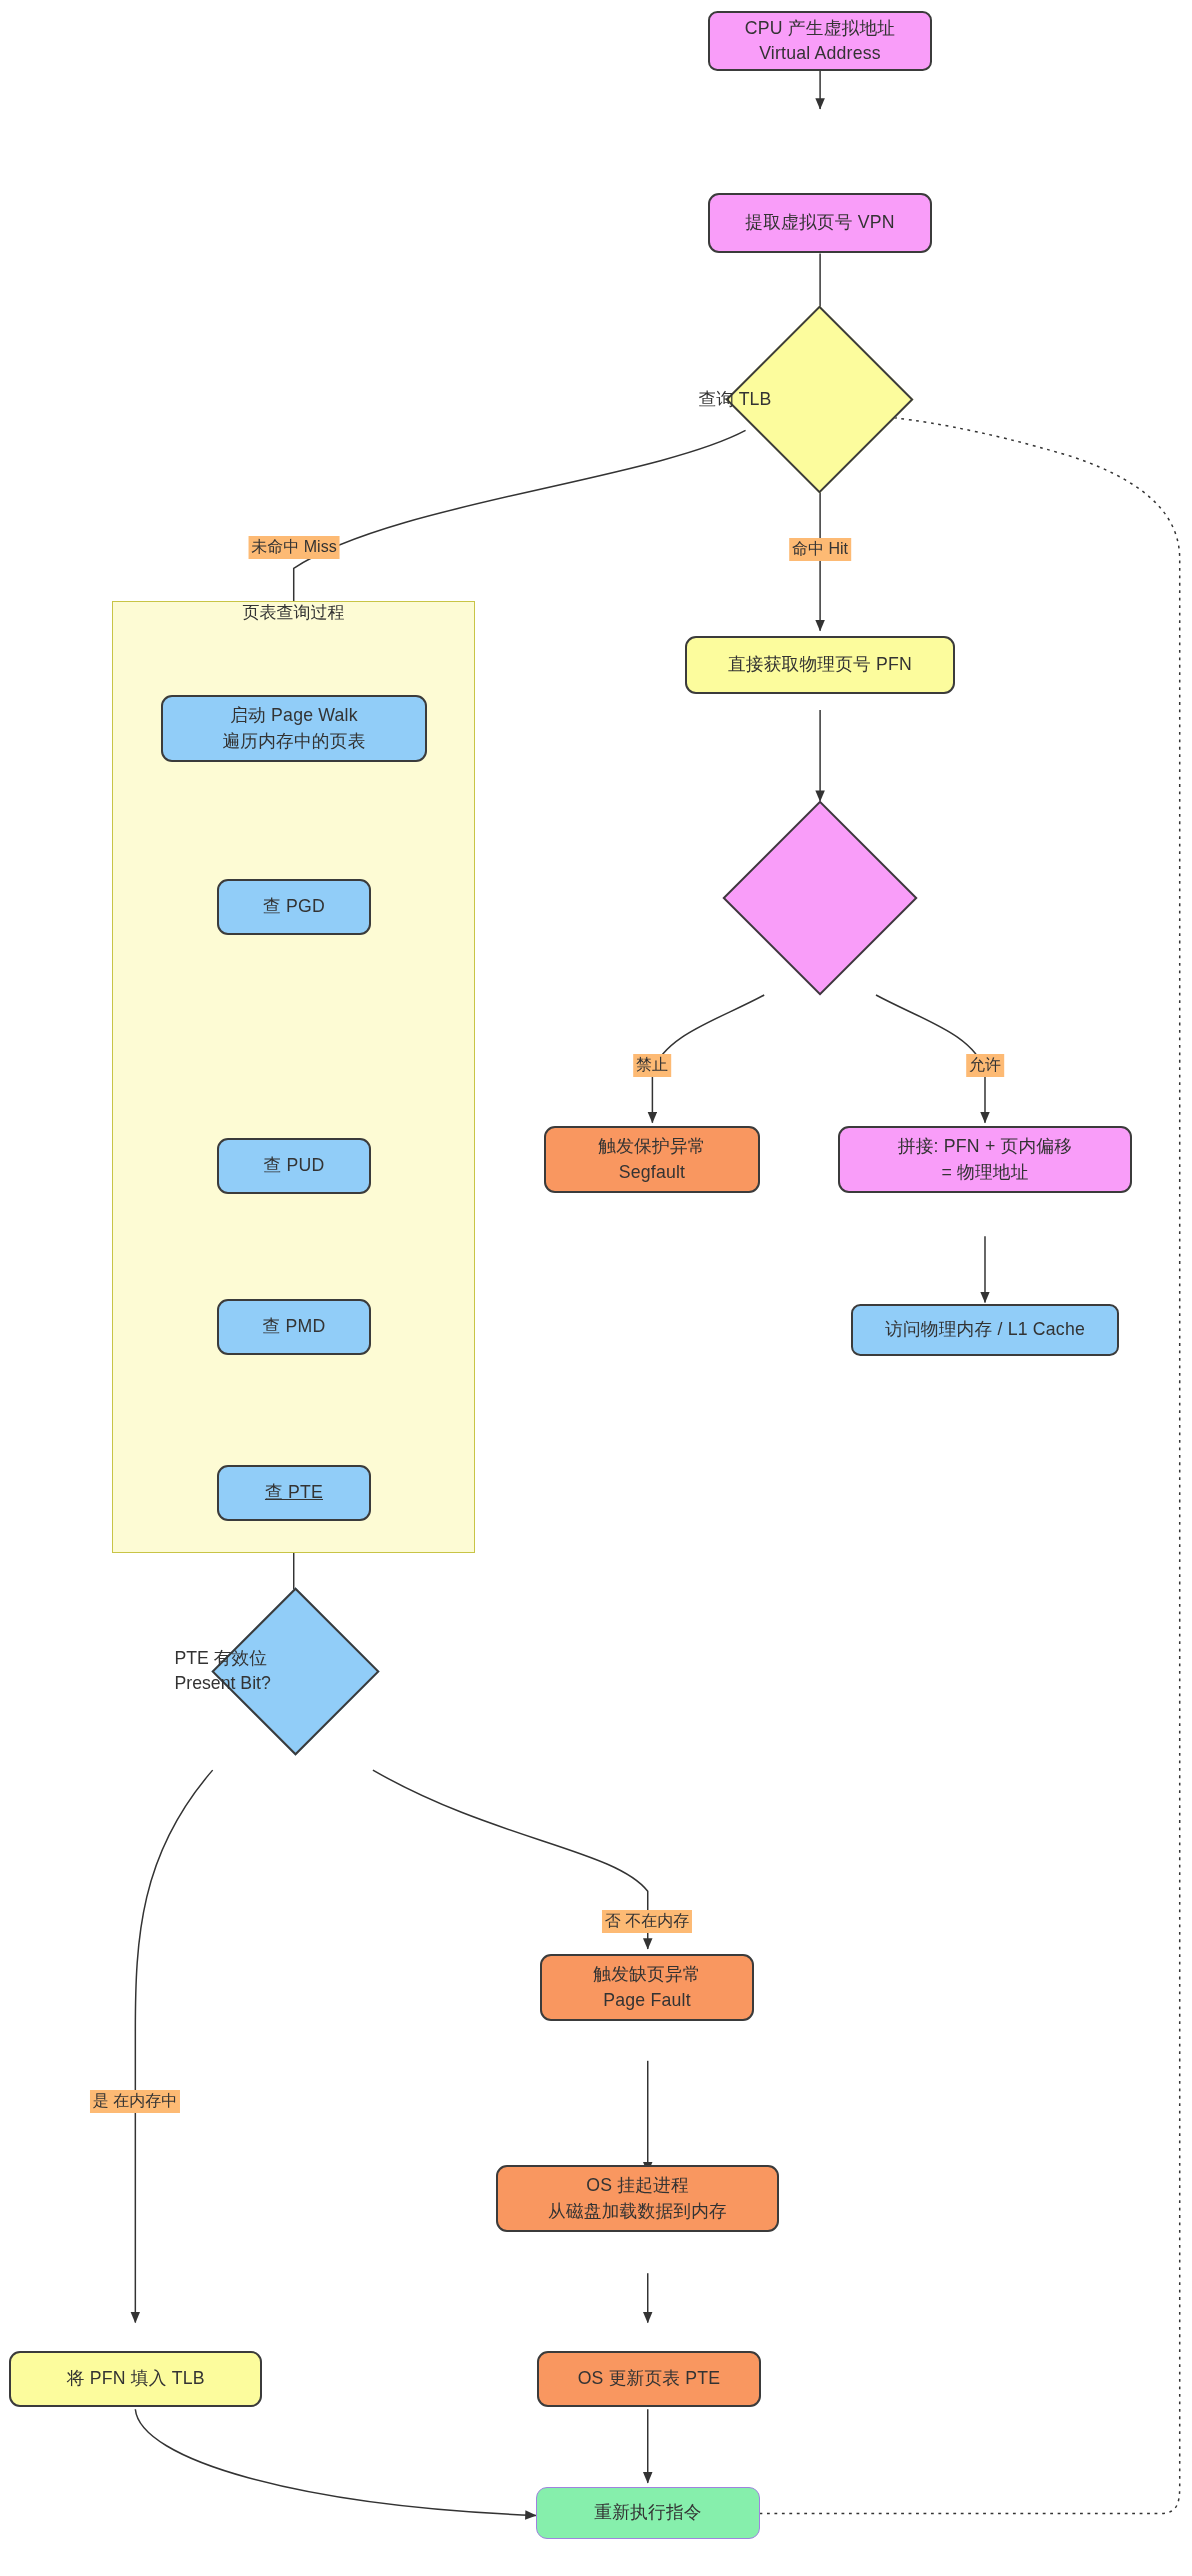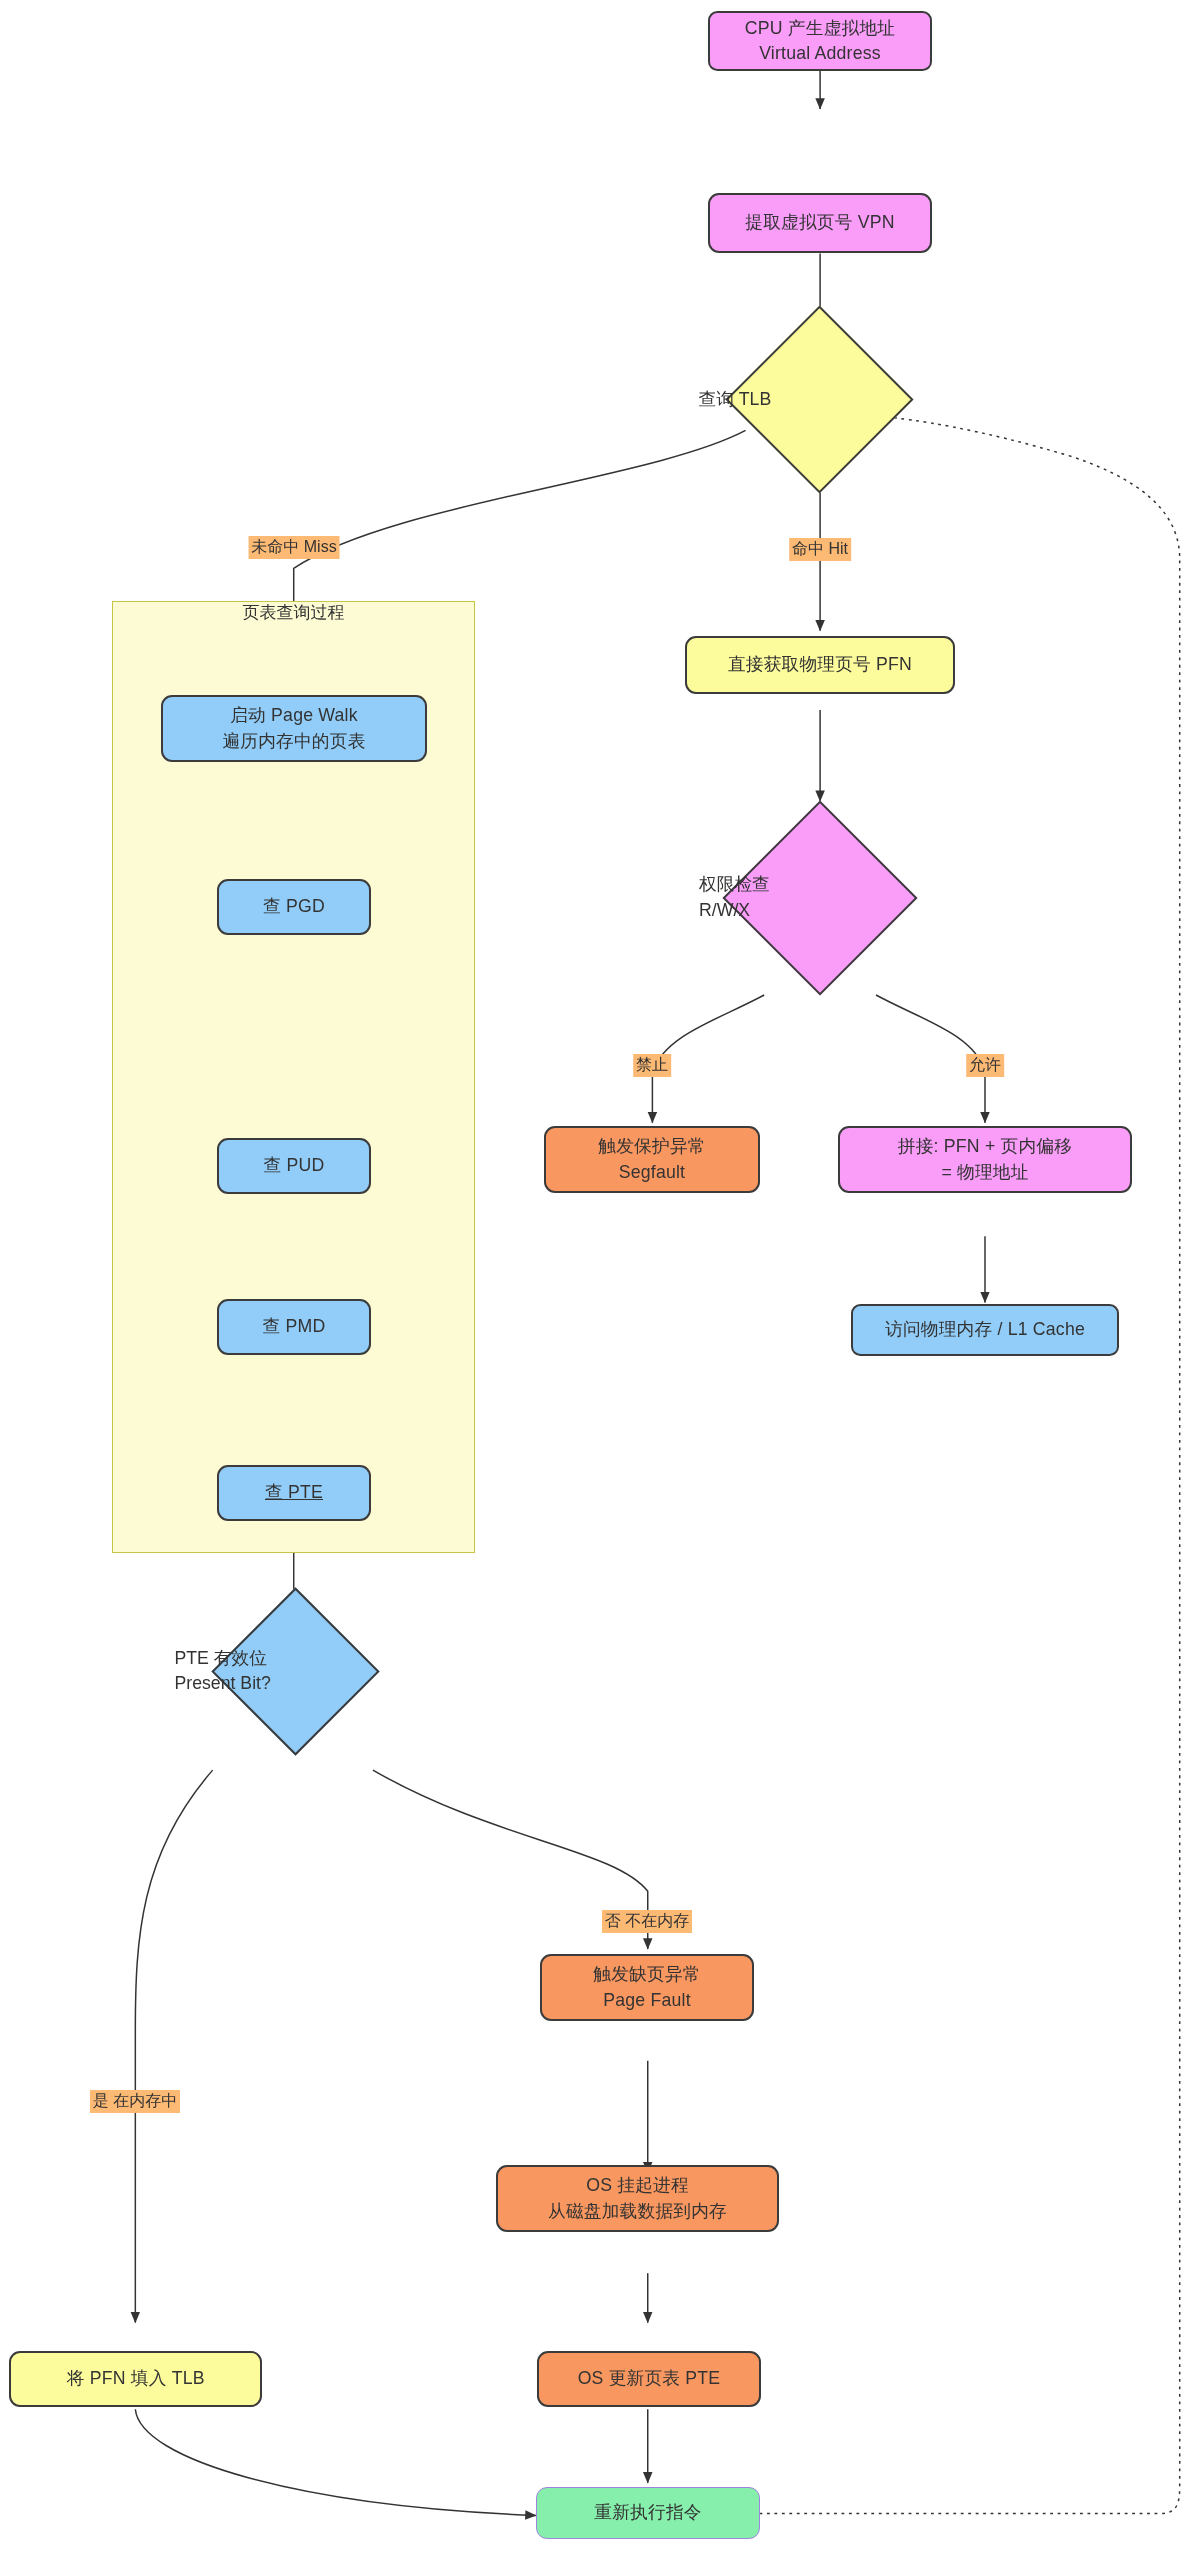--- a/index.html
+++ b/index.html
@@ -180,22 +180,20 @@
   <div class="node rect fill-blue" style="left:217px; top:1138px; width:154px; height:56px;">查 PUD</div>
 
   <div class="node rect fill-blue" style="left:217px; top:1299px; width:154px; height:56px;">查 PMD</div>
 
   <div class="node rect fill-blue" style="left:217px; top:1465px; width:154px; height:56px;text-decoration:underline;">查 PTE</div>
 
   <div class="node rect fill-yellow" style="left:685px; top:636px; width:270px; height:58px;">直接获取物理页号 PFN</div>
 
   <div class="diamond" style="left:751px; top:829px; width:138px; height:138px;">
     <div class="dshape fill-magenta"></div>
-    <div class="dlabel">权限检查
-R/W/X</div>
   </div>
 
   <div class="node rect fill-orange" style="left:544px; top:1126px; width:216px; height:67px;">触发保护异常
 Segfault</div>
 
   <div class="node rect fill-magenta" style="left:838px; top:1126px; width:294px; height:67px;">拼接: PFN + 页内偏移
 = 物理地址</div>
 
   <div class="node rounded fill-blue" style="left:851px; top:1304px; width:268px; height:52px;">访问物理内存 / L1 Cache</div>
 

